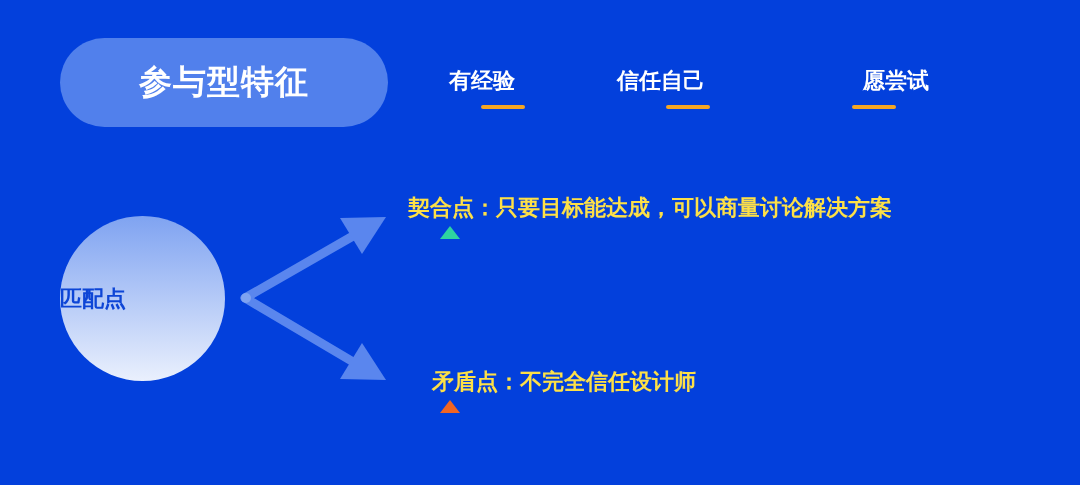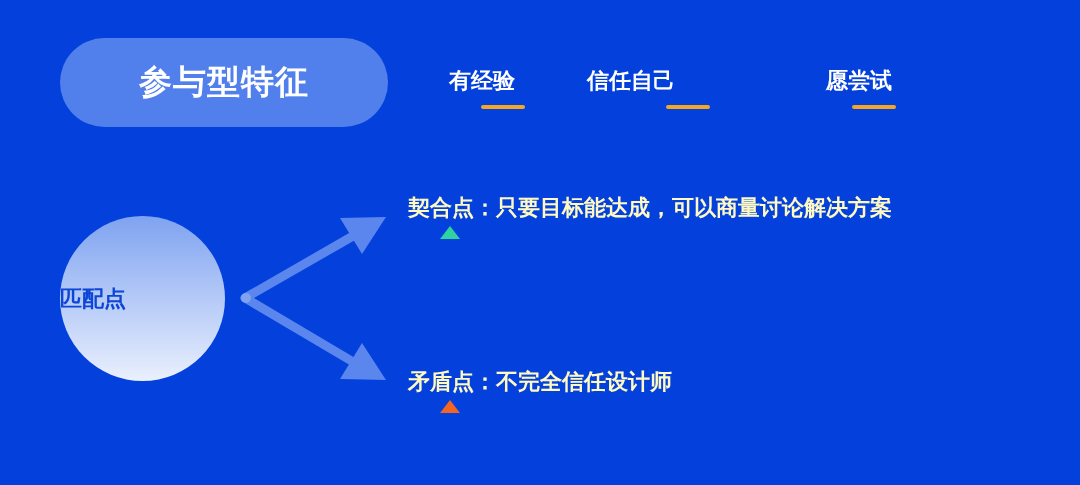--- a/index.html
+++ b/index.html
@@ -35,56 +35,56 @@
       position: absolute; left: 60px; top: 216px;
       width: 165px; height: 165px; border-radius: 50%;
       display: flex; align-items: center; justify-content: flex-start;
     }
     .circle-label {
       font-size: 22px; font-weight: bold; color: #0D45D6;
     }
     .arrows { position: absolute; left: 0; top: 0; }
     .point-text {
       position: absolute; left: 408px;
-      font-size: 22px; font-weight: bold; color: #fef9c3;
+      font-size: 22px; font-weight: bold; color: #fde047;
       white-space: nowrap; line-height: 30px;
     }
     .triangle {
       position: absolute; width: 0; height: 0;
       border-left: 10px solid transparent;
       border-right: 10px solid transparent;
     }
   </style>
 </head>
 <body>
 
 <div class="pill">
   <span class="pill-label">参与型特征</span>
 </div>
 
 <span class="trait" style="left:449px;">有经验</span>
 <div class="trait-underline" style="left:481px;background:#F5A623;"></div>
 
-<span class="trait" style="left:587px;">信任自己</span>
+<span class="trait" style="left:617px;">信任自己</span>
 <div class="trait-underline" style="left:666px;background:#F5A623;"></div>
 
-<span class="trait" style="left:826px;">愿尝试</span>
+<span class="trait" style="left:863px;">愿尝试</span>
 <div class="trait-underline" style="left:852px;background:#F5A623;"></div>
 
 <div class="circle" style="background: linear-gradient(180deg, #7FA3F1 0%, #EAF0FD 100%);">
   <span class="circle-label">匹配点</span>
 </div>
 
 <svg class="arrows" width="1080" height="485">
   <g fill="#5A86EE" stroke="#5A86EE">
     <line x1="245" y1="298" x2="360" y2="232" stroke-width="9" stroke-linecap="round"></line>
     <polygon points="386,217 340,218 362,254" stroke="none"></polygon>
     <line x1="245" y1="298" x2="360" y2="366" stroke-width="9" stroke-linecap="round"></line>
     <polygon points="386,380 362,343 340,379" stroke="none"></polygon>
     <circle cx="246" cy="298" r="5" fill="#7FA3F1" stroke="none"></circle>
   </g>
 </svg>
 
 <span class="point-text" style="top:193px;">契合点：只要目标能达成，可以商量讨论解决方案</span>
 <div class="triangle" style="left:440px; top:226px; border-bottom:13px solid #2ED3A0;"></div>
 
-<span class="point-text" style="top:367px;">矛盾点：不完全信任设计师</span>
+<span class="point-text" style="top:367px;margin-left:24px;">矛盾点：不完全信任设计师</span>
 <div class="triangle" style="left:440px; top:400px; border-bottom:13px solid #F26522;"></div>
 
 </body></html>

